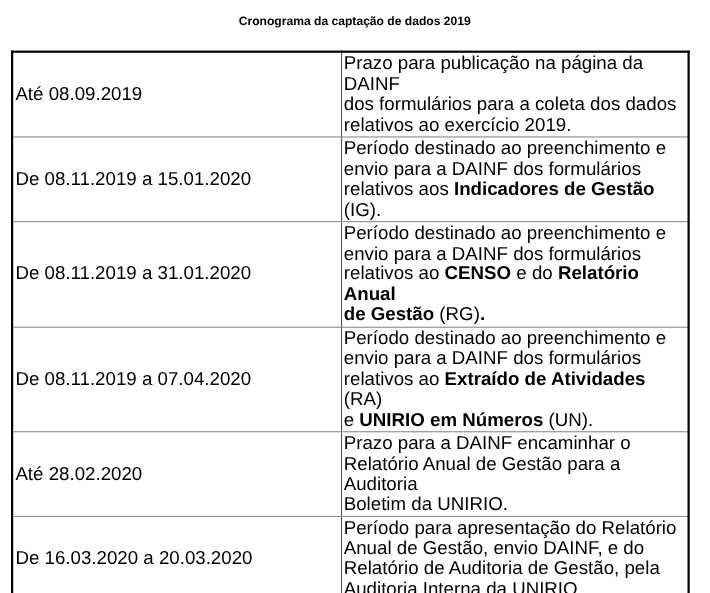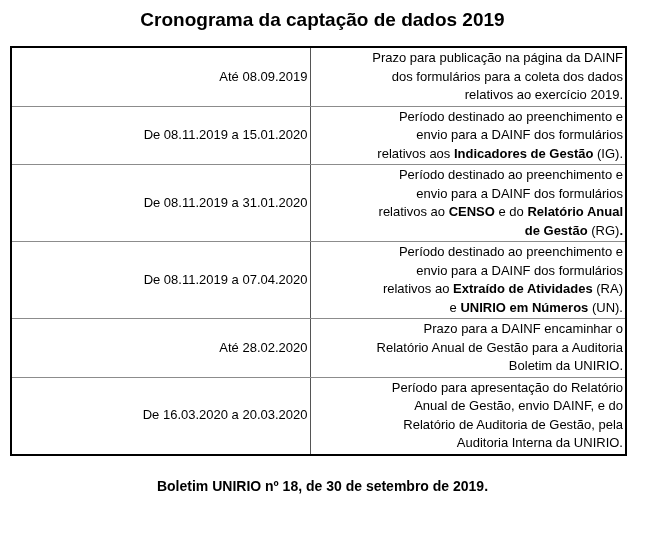--- a/index.html
+++ b/index.html
@@ -8,36 +8,36 @@
     width: 645px; height: 539px;
     background: #ffffff;
     color: #000000;
     font-family: "Liberation Sans", "DejaVu Sans", sans-serif;
     overflow: hidden;
   }
   .doc-title {
     margin-top: 11px;
     text-align: center;
     font-weight: bold;
-    font-size: 19px;
+    font-size: 11px;
     line-height: 18px;
   }
   table.schedule {
     border-collapse: collapse;
     table-layout: fixed;
     width: 617px;
     margin: 17px 0 0 10px;
     border: 2px solid #000000;
   }
   table.schedule td {
     border-top: 1px solid #8c8c8c;
     border-bottom: 1px solid #8c8c8c;
     vertical-align: middle;
-    text-align: right;
-    font-size: 13px;
+    text-align: left;
+    font-size: 17px;
     line-height: 18.5px;
     padding: 1px 2px;
   }
   table.schedule td.period {
     width: 299px;
     border-right: 1px solid #555555;
   }
   table.schedule td.desc .b { font-weight: bold; }
   .source-note {
     margin-top: 21px;

